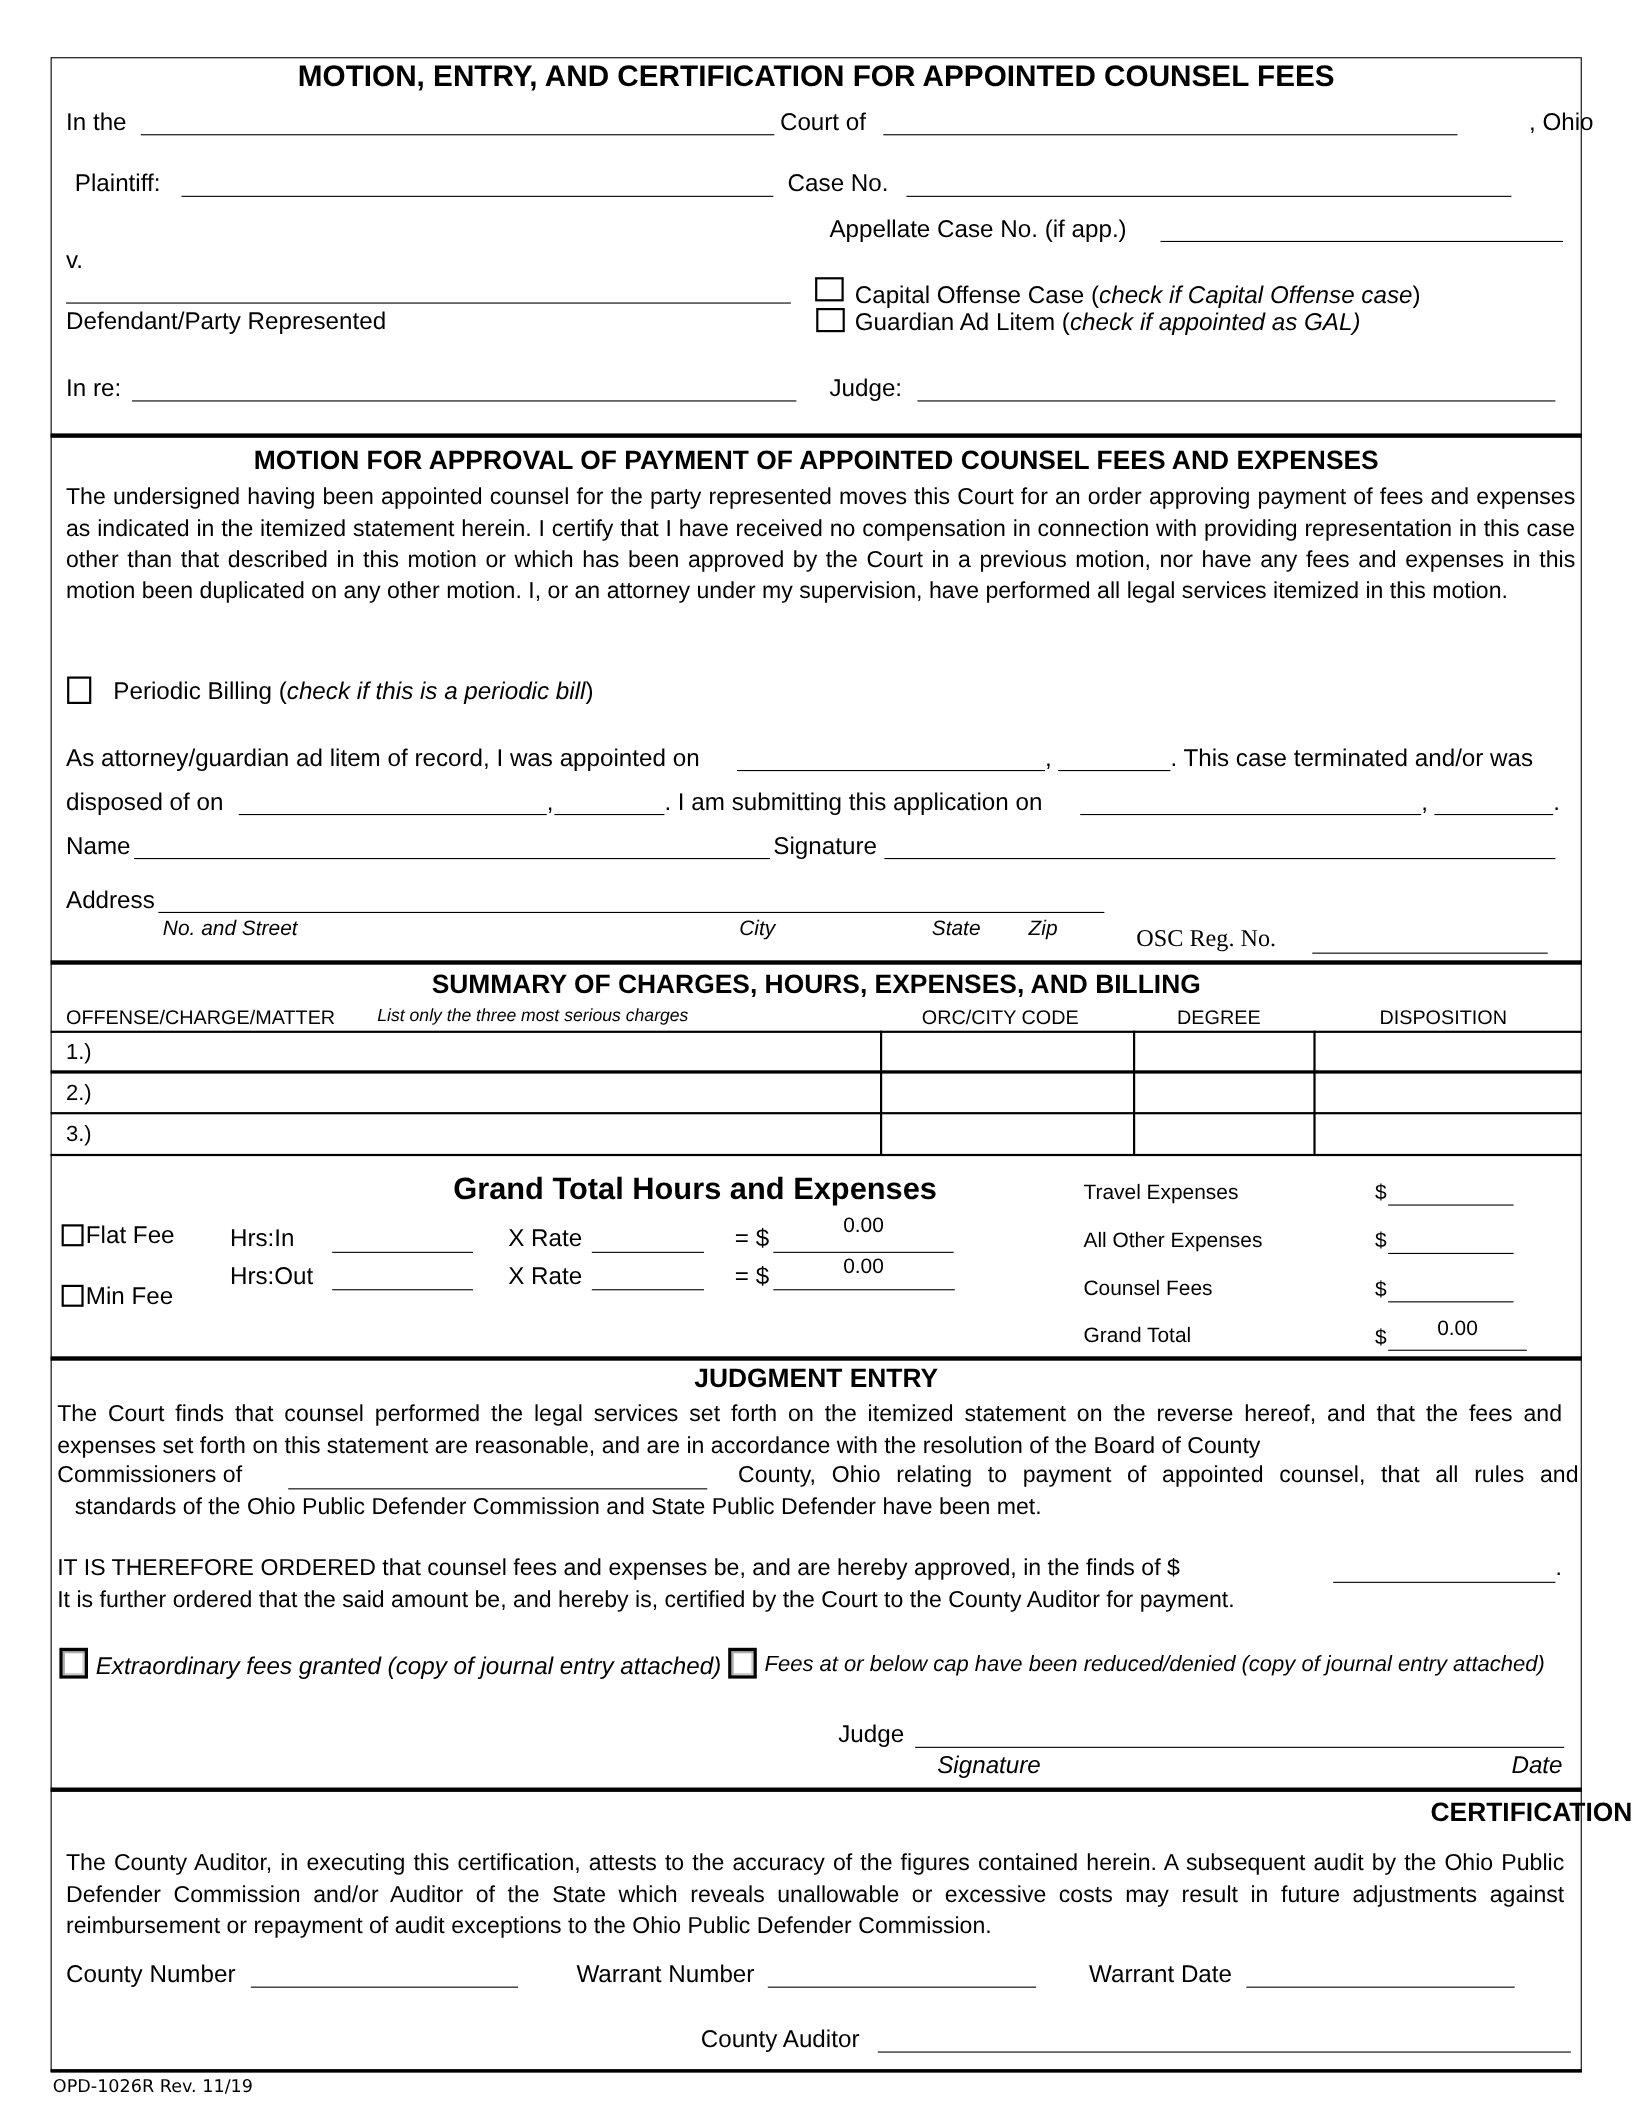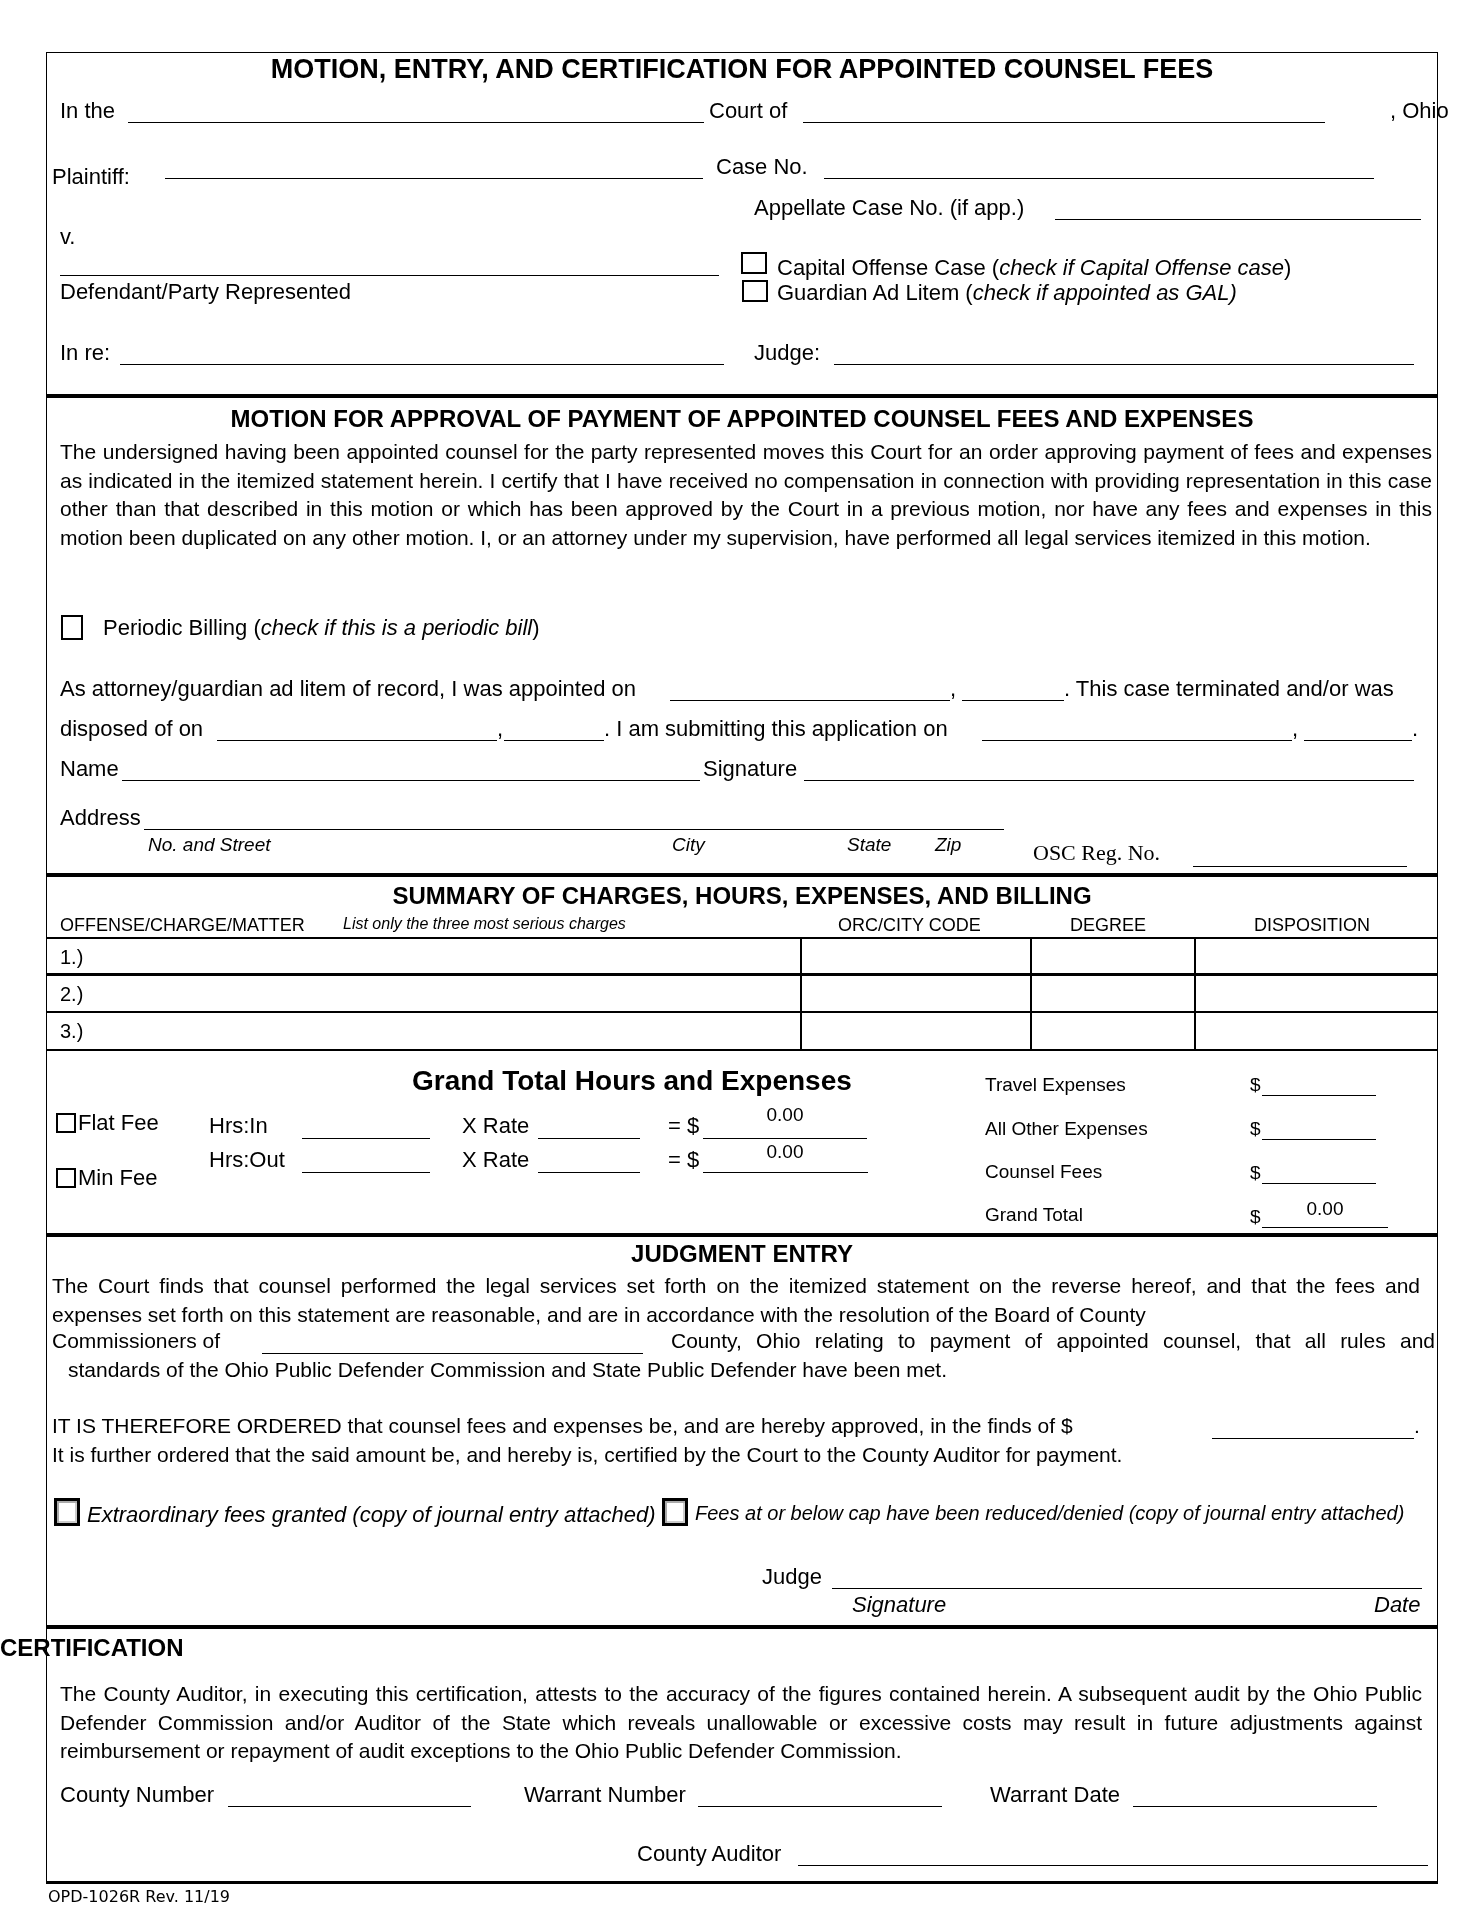--- a/index.html
+++ b/index.html
@@ -31,21 +31,21 @@
 <div class="frame"></div>
 
 <div class="abs title" style="left:0;width:1484px;text-align:center;top:54px;">MOTION, ENTRY, AND CERTIFICATION FOR APPOINTED COUNSEL FEES</div>
 
 <div class="abs t22" style="left:60px;top:98px;">In the</div>
 <div class="blank" style="left:128px;top:100px;width:576px;height:22px;"></div>
 <div class="abs t22" style="left:709px;top:98px;">Court of</div>
 <div class="blank" style="left:803px;top:100px;width:522px;height:22px;"></div>
 <div class="abs t22" style="left:1354px;top:98px;margin-left:36px;">, Ohio</div>
 
-<div class="abs t22" style="left:52px;top:154px;margin-top:10px;">Plaintiff:</div>
+<div class="abs t22" style="left:68px;top:154px;">Plaintiff:</div>
 <div class="blank" style="left:165px;top:156px;width:538px;height:22px;"></div>
 <div class="abs t22" style="left:716px;top:154px;">Case No.</div>
 <div class="blank" style="left:824px;top:156px;width:550px;height:22px;"></div>
 
 <div class="abs t22" style="left:754px;top:195px;">Appellate Case No. (if app.)</div>
 <div class="blank" style="left:1055px;top:197px;width:366px;height:22px;"></div>
 
 <div class="abs t22" style="left:60px;top:224px;">v.</div>
 <div class="blank" style="left:60px;top:255px;width:659px;height:20px;"></div>
 <div class="abs t22" style="left:60px;top:279px;">Defendant/Party Represented</div>
@@ -197,21 +197,21 @@
 <div class="cb3d" style="left:662px;top:1498px;"></div>
 <div class="abs ital" style="left:695px;top:1502px;font-size:20px;">Fees at or below cap have been reduced/denied (copy of journal entry attached)</div>
 
 <div class="abs t22" style="left:762px;top:1564px;">Judge</div>
 <div class="blank" style="left:832px;top:1566px;width:590px;height:22px;"></div>
 <div class="abs t22 ital" style="left:852px;top:1592px;">Signature</div>
 <div class="abs t22 ital" style="left:1374px;top:1592px;">Date</div>
 
 <div class="hr-thick" style="top:1625px;"></div>
 
-<div class="abs h2" style="left:0;width:1484px;text-align:left;top:1634px;">CERTIFICATION</div>
+<div class="abs h2" style="left:0;width:1484px;text-align:right;top:1634px;">CERTIFICATION</div>
 <div class="para" style="left:60px;top:1680px;width:1362px;">The County Auditor, in executing this certification, attests to the accuracy of the figures contained herein.  A subsequent audit by the Ohio Public Defender Commission and/or Auditor of the State which reveals unallowable or excessive costs may result in future adjustments against reimbursement or repayment of audit exceptions to the Ohio Public Defender Commission.</div>
 
 <div class="abs t22" style="left:60px;top:1782px;">County Number</div>
 <div class="blank" style="left:228px;top:1784px;width:243px;height:22px;"></div>
 <div class="abs t22" style="left:524px;top:1782px;">Warrant Number</div>
 <div class="blank" style="left:698px;top:1784px;width:244px;height:22px;"></div>
 <div class="abs t22" style="left:990px;top:1782px;">Warrant Date</div>
 <div class="blank" style="left:1133px;top:1784px;width:244px;height:22px;"></div>
 
 <div class="abs t22" style="left:637px;top:1841px;">County Auditor</div>

